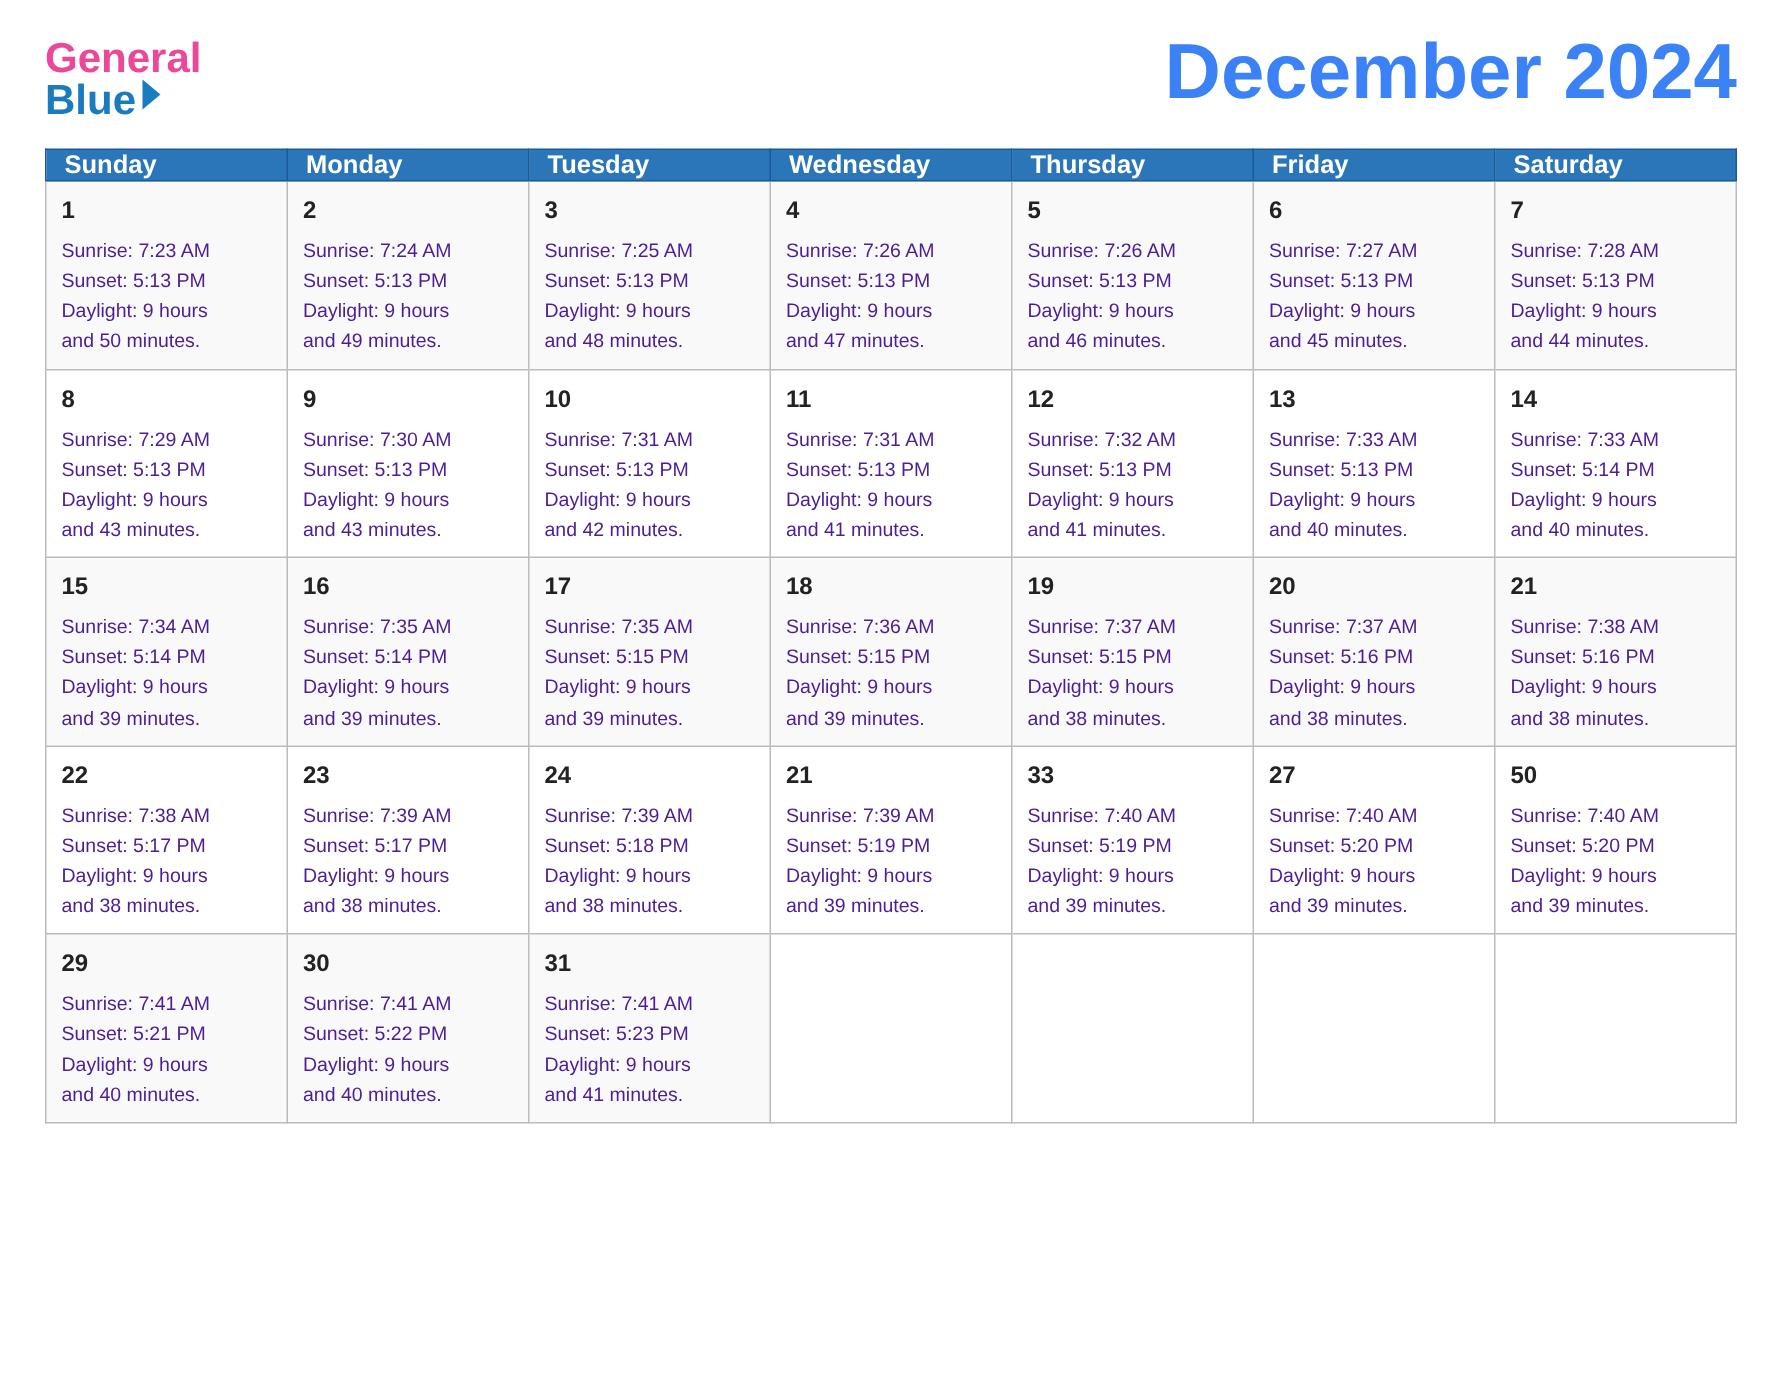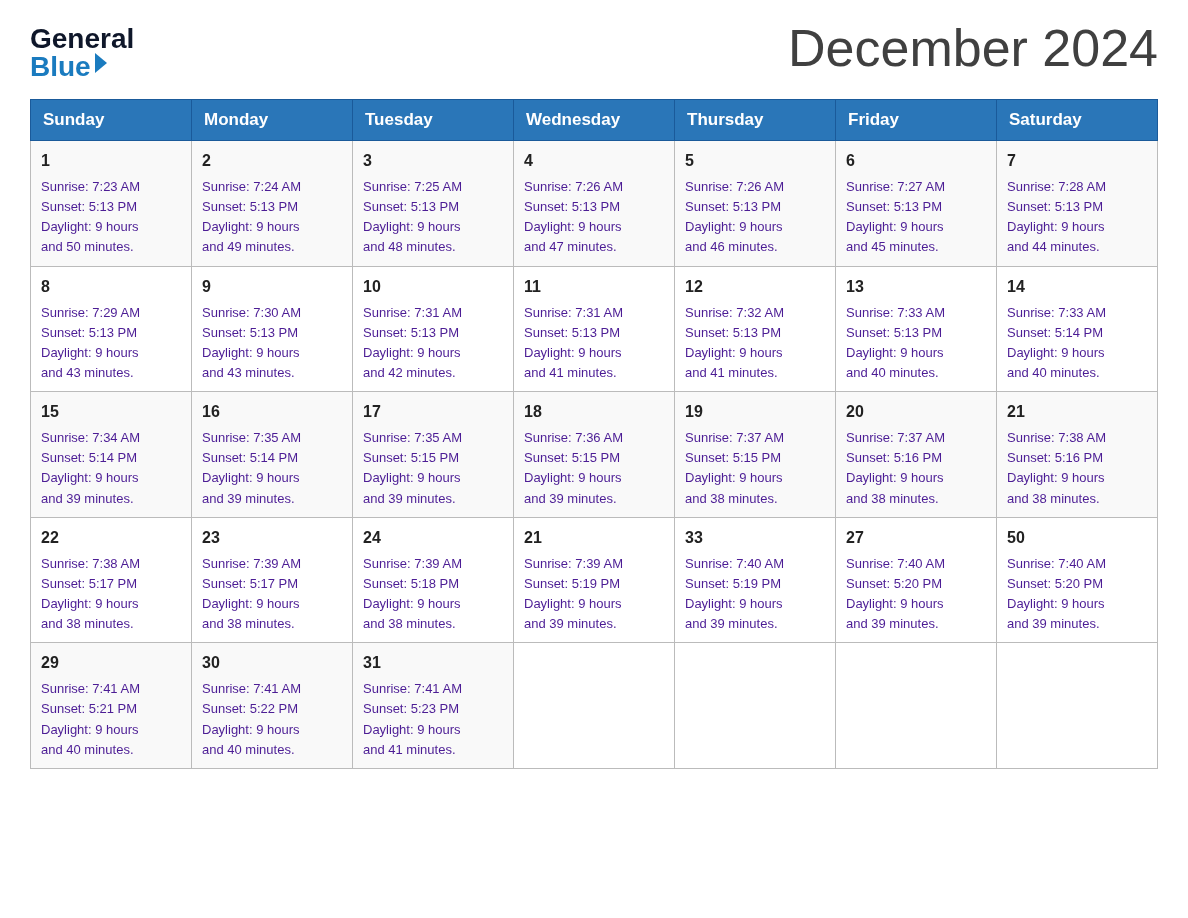--- a/index.html
+++ b/index.html
@@ -19,21 +19,21 @@
     }
     .logo {
       display: flex;
       flex-direction: column;
       align-items: flex-start;
       padding-top: 5px;
     }
     .logo-general {
       font-size: 28px;
       font-weight: bold;
-      color: #0f172a;
+      color: #ec4899;
       line-height: 1;
     }
     .logo-blue {
       font-size: 28px;
       font-weight: bold;
       color: #1a7bbf;
       line-height: 1;
       display: flex;
     }
     .logo-arrow {
@@ -43,40 +43,40 @@
       border-top: 10px solid transparent;
       border-bottom: 10px solid transparent;
       margin-left: 4px;
       display: inline-block;
     }
     .title-section {
       text-align: right;
     }
     .month-title {
       font-size: 52px;
-      font-weight: normal;
-      color: #404040;
+      font-weight: bold;
+      color: #3b82f6;
       line-height: 1.1;
     }
     .location {
       font-size: 22px;
       color: #444;
       margin-top: 4px;
     }
     .calendar {
       width: 100%;
       border-collapse: collapse;
       border: 1px solid #999;
     }
     .calendar th {
       background-color: #2a76b8;
       color: #fff;
       font-size: 17px;
       font-weight: bold;
-      padding: 10px 12px;
+      padding: 0 12px;
       text-align: left;
       border: 1px solid #1a5a9a;
     }
     .calendar td {
       vertical-align: top;
       border: 1px solid #bbb;
       padding: 8px 10px;
       width: 14.28%;
       font-size: 13px;
       line-height: 1.5;

